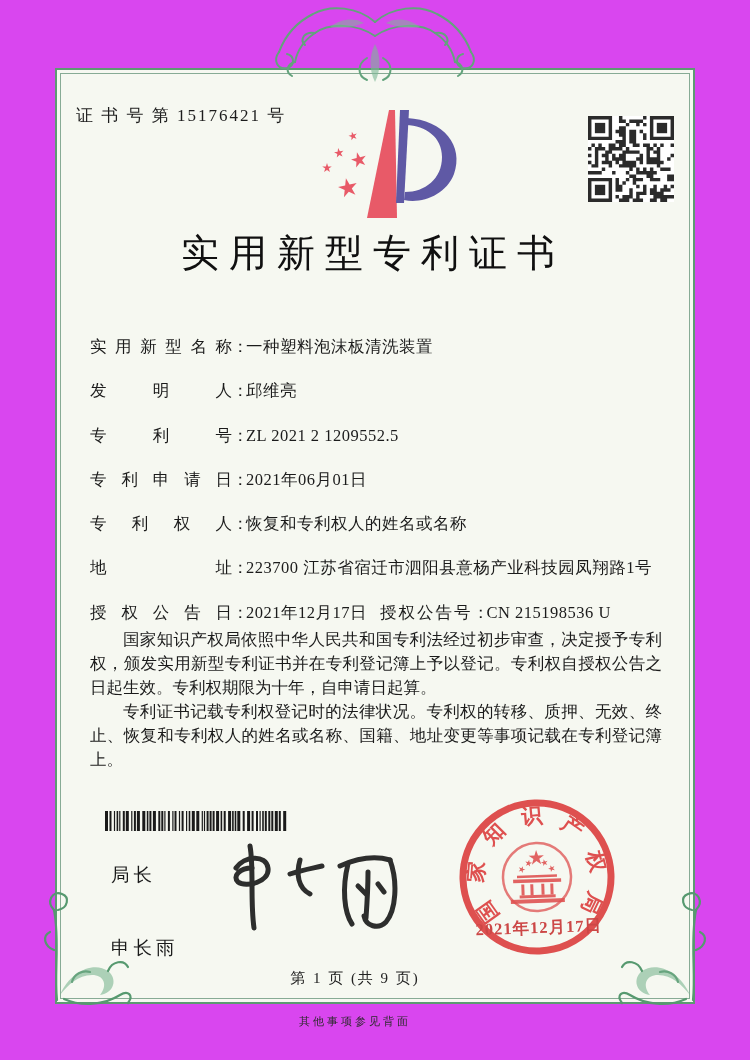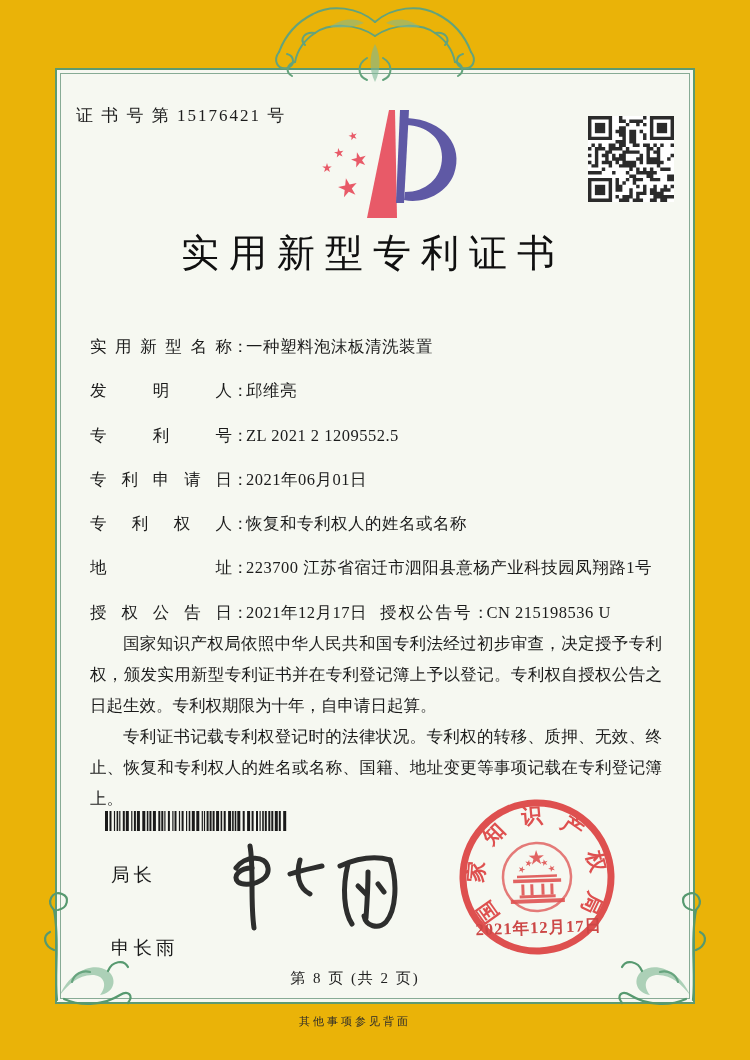--- a/index.html
+++ b/index.html
@@ -1,19 +1,19 @@
 <!DOCTYPE html>
 <html><head>
 <meta charset="utf-8">
 <style>
   html,body{margin:0;padding:0;}
   body{background:#ffffff;}
   .page{
     position:relative; width:750px; height:1060px; overflow:hidden;
-    background:#eab308; font-family:"Liberation Serif","DejaVu Serif",serif; color:#222;
+    background:#d946ef; font-family:"Liberation Serif","DejaVu Serif",serif; color:#222;
   }
   
   .frame{position:absolute; left:55px; top:68px; width:636px; height:932px;
     border:2.5px solid #5d9a72; background:#f6f8f1; z-index:1;}
   .frame .inner{position:absolute; inset:3px; border:1px solid #87ab95;}
   .ornament{position:absolute; z-index:2; pointer-events:none;}
   .orn-top{left:268px; top:0;}
   .orn-bl{left:28px; top:878px;}
   .orn-br{left:597px; top:878px; transform:scaleX(-1);}
   
@@ -25,21 +25,21 @@
     font-size:38px; font-weight:normal; letter-spacing:10px; color:#101010;}
   .fields{position:absolute; left:90px; top:336px; width:575px; font-size:16.5px; color:#1b1b1b;}
   .row{height:24px; margin-bottom:20.3px; white-space:nowrap;}
   .lab{display:inline-block; width:142px; text-align:justify; text-align-last:justify; vertical-align:top;}
   .colon{display:inline-block; width:14px;}
   .val{letter-spacing:0.5px;}
   .pair2{position:absolute; left:290px; top:0;}
   .lab2{display:inline-block; letter-spacing:2px;}
   .grant-row{position:relative;}
   .paras{position:absolute; left:90px; top:628px; width:572px; font-size:16.5px;
-    line-height:31px; text-align:justify; color:#1b1b1b;}
+    line-height:24px; text-align:justify; color:#1b1b1b;}
   .paras p{margin:0; text-indent:33px;}
   .barcode{position:absolute; left:105px; top:811px;}
   .signer-title{position:absolute; left:111px; top:862px; font-size:18.5px; letter-spacing:4px; color:#1a1a1a;font-family:Liberation Mono, monospace;}
   .signer-name{position:absolute; left:111px; top:893px; font-size:18.5px; letter-spacing:4px; color:#1a1a1a;margin-top:42px;}
   .signature{position:absolute; left:212px; top:838px;}
   .seal{position:absolute; left:448px; top:788px; transform:rotate(-2deg); z-index:4;}
   .page-indicator{position:absolute; left:55px; width:600px; top:969px; text-align:center;
     font-size:15px; letter-spacing:2px; color:#222;}
   .back-note{position:absolute; left:55px; width:600px; top:1014px; text-align:center;
     font-size:11px; letter-spacing:3px; color:#2a2a2a;}
@@ -216,17 +216,17 @@
           <rect x="-7" y="7" width="3" height="11"></rect>
           <rect x="4" y="7" width="3" height="11"></rect>
           <rect x="13" y="7" width="3" height="11"></rect>
           <rect x="-18" y="18" width="36" height="3"></rect>
           <rect x="-27" y="22" width="54" height="4"></rect>
         </g>
         <text x="0" y="56" text-anchor="middle" font-size="16.5" font-weight="bold" letter-spacing="1" fill="#c93a3a" font-family="Liberation Serif, serif">2021年12月17日</text>
       </g>
     </svg>
 
-    <div class="page-indicator">第 8 页 (共 2 页)</div>
+    <div class="page-indicator">第 1 页 (共 9 页)</div>
     <div class="back-note">其他事项参见背面</div>
 
   </div>
 </div>
 
 </body></html>

